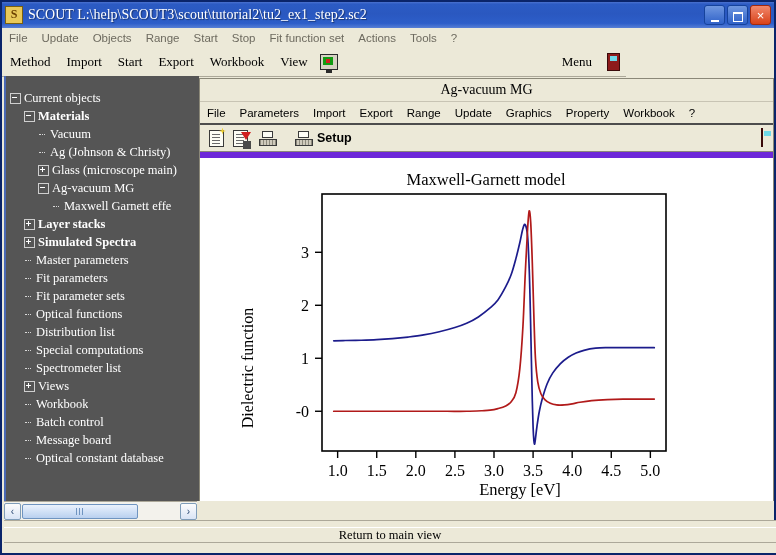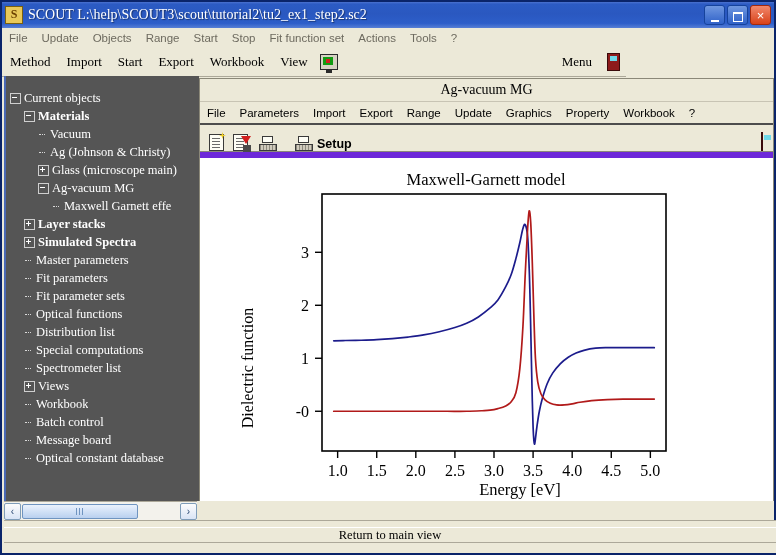--- a/index.html
+++ b/index.html
@@ -130,21 +130,21 @@
     font-family:"Liberation Serif",serif;font-size:14px;color:#000;
     background:#ece9d8;
   }
   #innerMenu{
     height:21px;display:flex;align-items:center;background:#ece9d8;
     border-top:1px solid #c8c4b4;border-bottom:2px solid #4d4d4d;
     font-family:"Liberation Sans",sans-serif;font-size:11.5px;color:#000;
   }
   #innerMenu .mi{padding:1px 7px;white-space:nowrap;}
   #innerTools{
-    height:26px;display:flex;align-items:flex-end;background:#ece9d8;
+    height:26px;display:flex;align-items:center;background:#ece9d8;
     border-bottom:1px solid #8b8878;
   }
   .docicon{
     width:15px;height:17px;background:#fdfdf5;border:1.3px solid #3a3a3a;
     margin-left:9px;position:relative;box-sizing:border-box;flex:0 0 auto;
   }
   .docicon:before{content:"";position:absolute;left:2px;top:3px;width:8px;height:1px;
     box-shadow:0 3px 0 #6a6a6a,0 6px 0 #6a6a6a,0 9px 0 #6a6a6a;background:#6a6a6a;}
   .docicon .star{position:absolute;right:-3px;top:-3px;width:7px;height:7px;background:#f2d230;
      clip-path:polygon(50% 0,61% 39%,100% 50%,61% 61%,50% 100%,39% 61%,0 50%,39% 39%);}

